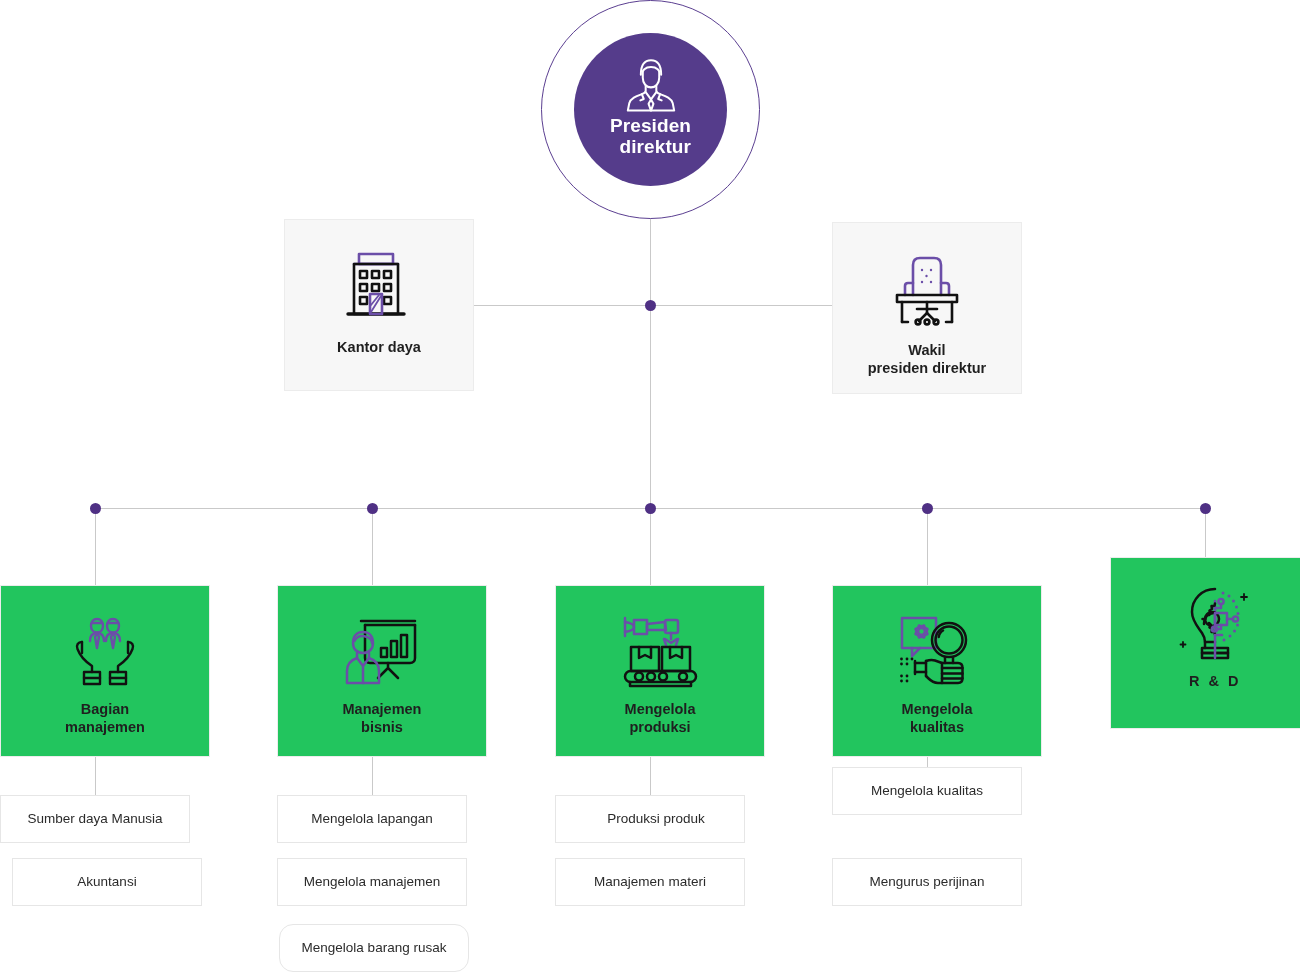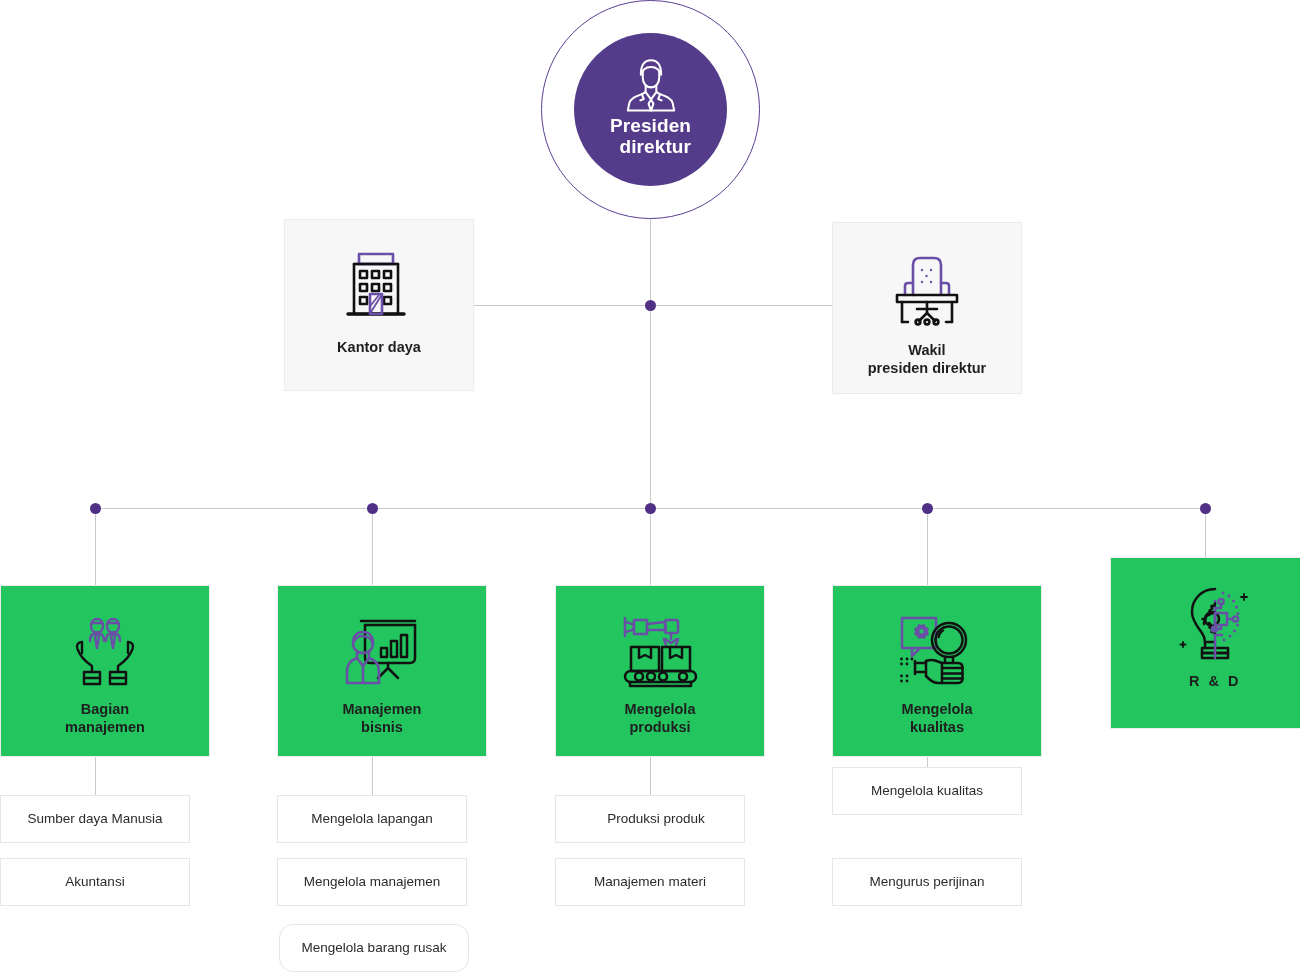--- a/index.html
+++ b/index.html
@@ -292,21 +292,21 @@
       </svg>
     </div>
     <div class="box-label">
       <span>Bagian</span><br>
       <span>manajemen</span>
     </div>
   </div>
   <div class="sub-box" style="left:0px; top:795px;">
     <span>Sumber daya Manusia</span>
   </div>
-  <div class="sub-box" style="left:0px; top:858px;">
+  <div class="sub-box" style="left:12px; top:858px;">
     <span>Akuntansi</span>
   </div>
 
   <div class="dept-box" style="left:277px; top:585px;">
     <div class="icon-slot">
       <svg width="82" height="80" viewBox="0 0 82 80" fill="none" stroke="#111111" stroke-width="2.5" stroke-linecap="round" stroke-linejoin="round">
         <path d="M20 11 L74 11"></path>
         <path d="M24 15 L24 48 C24 51 26 53 29 53 L69 53 C72 53 74 51 74 48 L74 15"></path>
         <path d="M24 15 L74 15"></path>
         <path d="M47 53 L47 58 M47 58 L37 68 M47 58 L57 68"></path>

